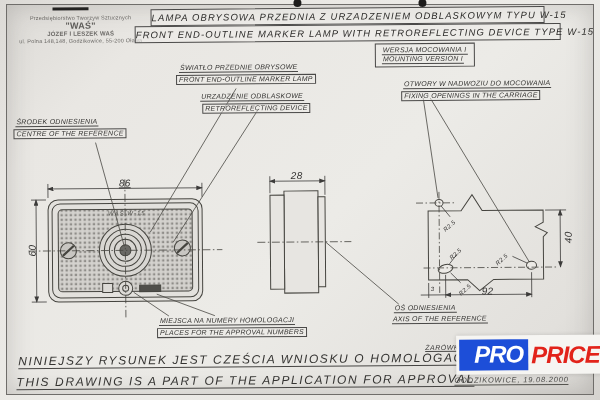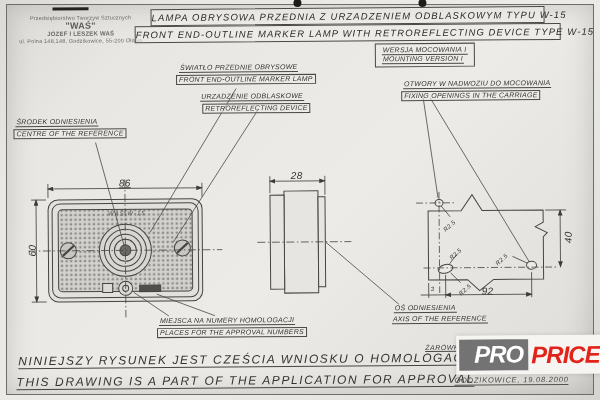--- a/index.html
+++ b/index.html
@@ -238,19 +238,19 @@
     <div class="dim rsm tilt" style="left:461px;top:292px;">R2.5</div>
     <div class="dim rsm tilt" style="left:498px;top:262px;">R2.5</div>
 
     <div class="dim" style="left:108px;top:209px;font-size:6px;color:#55544f;letter-spacing:1px;">WAŚ W-15</div>
 
     <div class="foot" style="left:17px;top:352px;">NINIEJSZY RYSUNEK JEST CZEŚCIA WNIOSKU O HOMOLOGACJE</div>
     <div class="foot" style="left:15px;top:373px;">THIS DRAWING IS A PART OF THE APPLICATION FOR APPROVAL</div>
 
     <div id="bulbnote">ŻARÓWKA</div>
     <div id="logo">
-      <span class="pro" style="background: #737373; padding-left: 15px;">PRO</span>
+      <span class="pro" style="background: #1d4ed8; padding-left: 15px;">PRO</span>
       <span class="pricep" style="color: rgb(226, 35, 26);">PRICEP</span>
     </div>
     <div id="datemark">GODZIKOWICE, 19.08.2000</div>
 
   </div>
 </div>
 
 </body></html>

